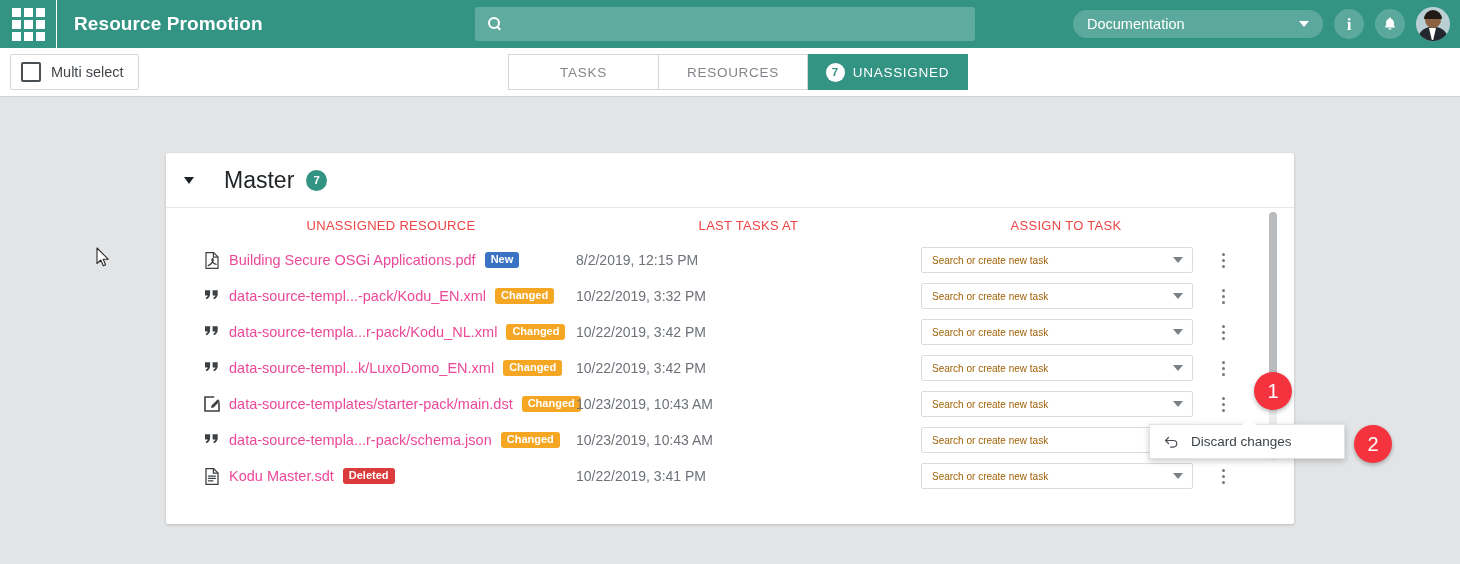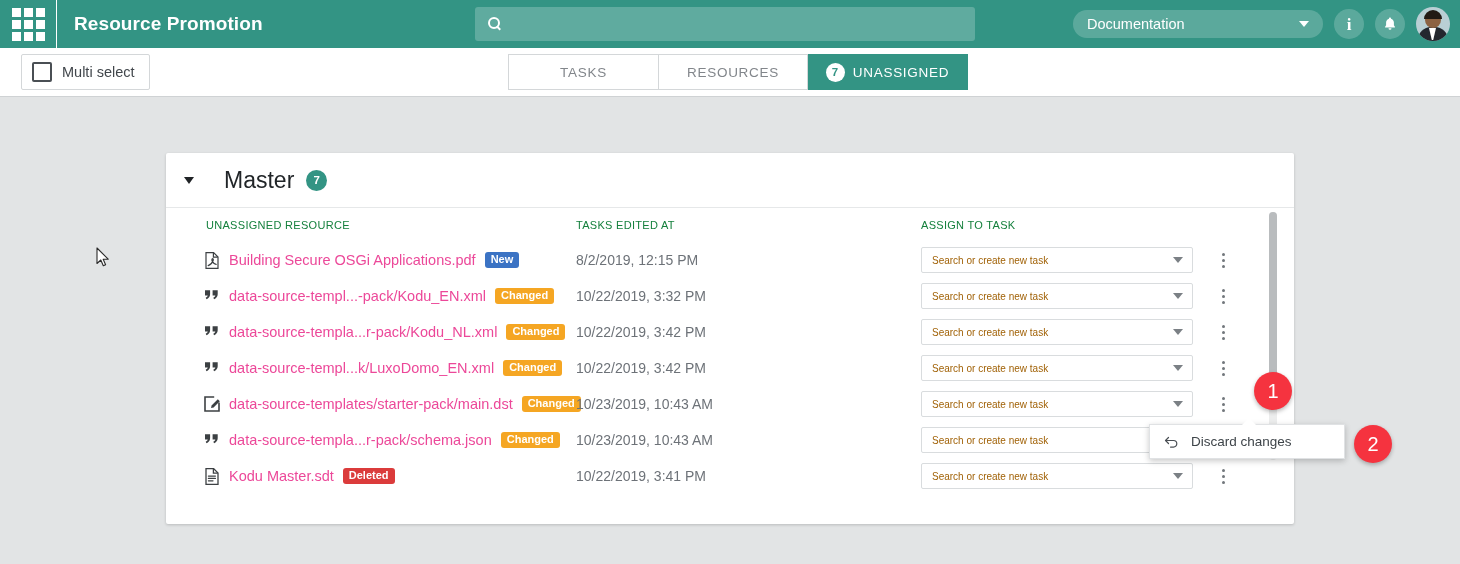--- a/index.html
+++ b/index.html
@@ -186,21 +186,21 @@
 
   
   .subbar {
     height: 48px;
     background: #ffffff;
     border-bottom: 1px solid #cfd2d4;
     position: relative;
   }
   .multiselect {
     position: absolute;
-    left: 21px;
+    left: 10px;
     top: 6px;
     height: 36px;
     border: 1px solid #d4d7d9;
     border-radius: 2px;
     display: flex;
     align-items: center;
     padding: 0 14px 0 10px;
     box-sizing: border-box;
     cursor: pointer;
     background: #fff;
@@ -307,23 +307,24 @@
   }
 
   .table {
     padding: 0 0 30px 0;
     position: relative;
   }
   .th-row {
     display: flex;
     height: 34px;
     align-items: center;
-    color: #15803d;
-    font-size: 11px;
+    color: #ef4444;
+    font-size: 13px;
     letter-spacing: 0.3px;
+    text-align: center;
   }
   .col-res  { width: 410px; padding-left: 40px; box-sizing: border-box; }
   .col-date { width: 345px; }
   .col-task { width: 290px; }
   .col-menu { width: 40px; }
 
   .tr {
     display: flex;
     align-items: center;
     height: 36px;
@@ -554,21 +555,21 @@
   <div class="card">
     <div class="card-head">
       <span class="collapse-caret"></span>
       <span class="card-title">Master</span>
       <span class="title-count">7</span>
     </div>
 
     <div class="table">
       <div class="th-row">
         <div class="col-res">UNASSIGNED RESOURCE</div>
-        <div class="col-date">TASKS EDITED AT</div>
+        <div class="col-date">LAST TASKS AT</div>
         <div class="col-task">ASSIGN TO TASK</div>
         <div class="col-menu"></div>
       </div>
 
       <div id="rows">
           <div class="tr">
             <div class="res-cell">
               <span class="file-icon">
                 <svg width="14" height="17" viewBox="0 0 14 17">
                   <path d="M1 0.6h7.6L13 5v11.4H1z" fill="none" stroke="#3c4043" stroke-width="1.2"></path>

